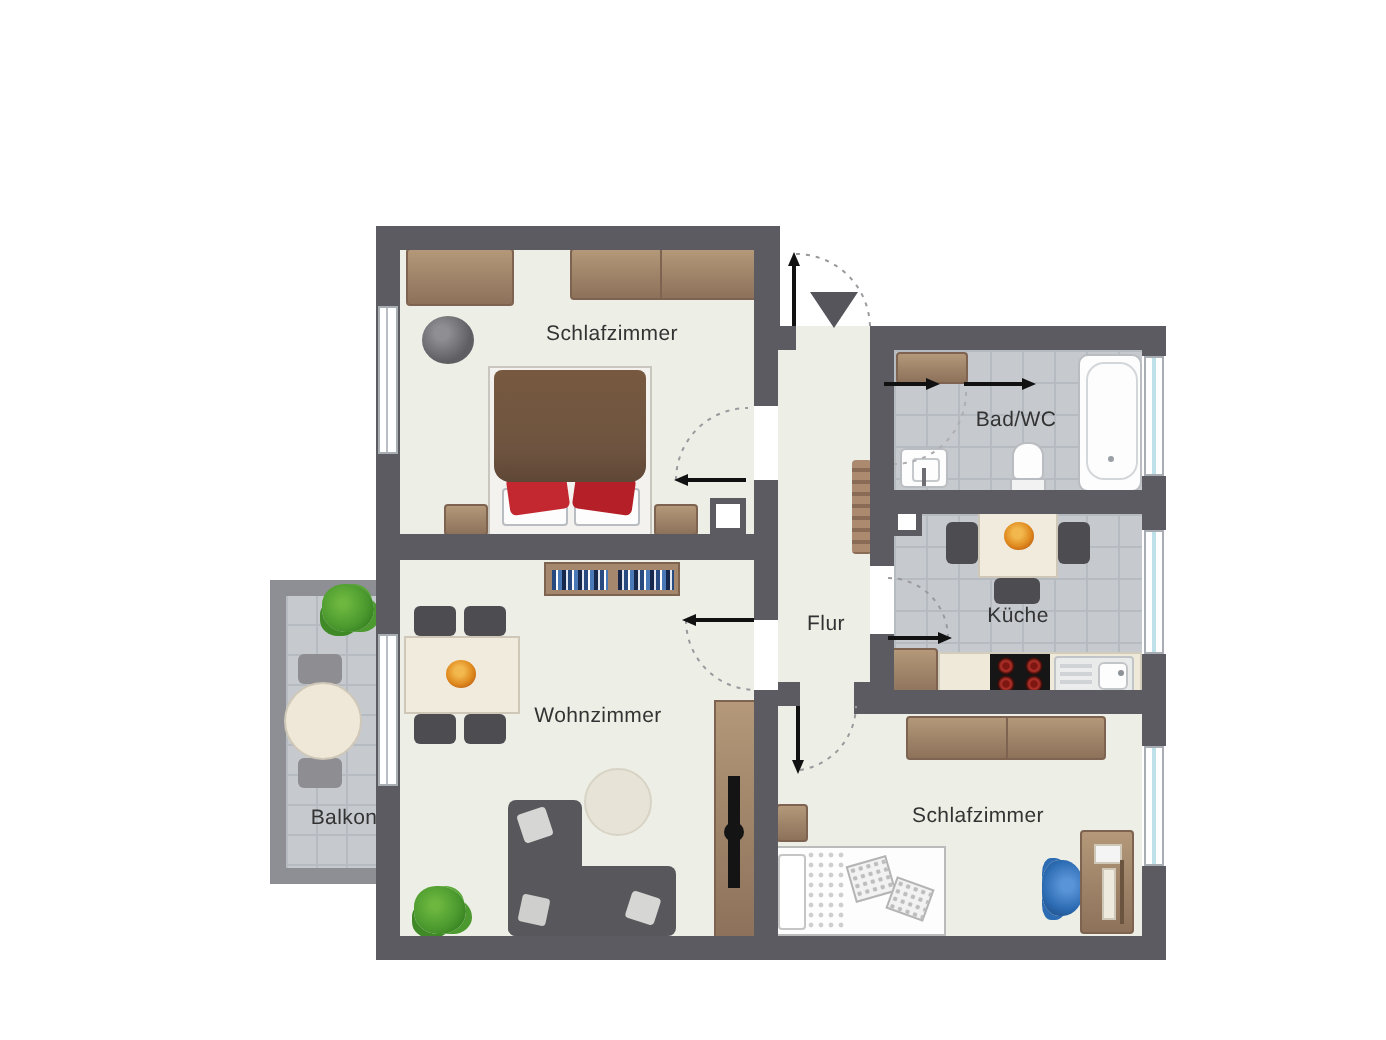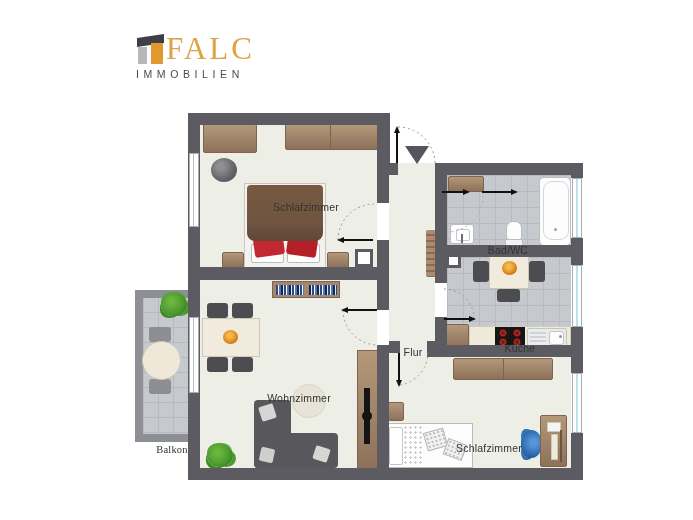--- a/index.html
+++ b/index.html
@@ -22,37 +22,28 @@
   
   .brown{position:absolute;background:linear-gradient(180deg,#b49879,#8d715a);
          border:1px solid #7e6450;border-radius:2px;box-sizing:border-box;}
   .chair{position:absolute;background:#4d4d51;border-radius:3px;}
   .whitebox{position:absolute;background:#fdfdfd;border:1px solid #b9bcc0;box-sizing:border-box;}
   .shaft{position:absolute;background:#fff;border:3px solid #5b5b61;box-sizing:border-box;}
   .plant{position:absolute;border-radius:45% 55% 50% 48%;
          background:radial-gradient(circle at 40% 40%,#6db73f 10%,#4c9a2f 55%,#2f7a1c 90%);
          box-shadow:6px 3px 0 -3px #4c9a2f,-4px 5px 0 -3px #3f8a26,3px -4px 0 -4px #57a835;}
   .lbl{position:absolute;transform:translate(-50%,-50%);font-size:10.5px;color:#333;
-       white-space:nowrap;letter-spacing:.2px;margin-top:40px;}
+       white-space:nowrap;letter-spacing:.2px;}
   svg.ov{position:absolute;left:0;top:0;pointer-events:none;}
 </style>
 </head>
 <body>
 
 <div id="stage">
 
-  <div class="abs" style="left:135px;top:32px;width:120px;height:50px;">
-    <div class="abs" style="left:0;top:0;width:30px;height:34px;">
-      <div class="abs" style="left:2px;top:4px;width:27px;height:9px;background:#3f3f47;transform:skewY(-8deg);"></div>
-      <div class="abs" style="left:3px;top:15px;width:9px;height:17px;background:#b7b7bb;"></div>
-      <div class="abs" style="left:16px;top:11px;width:12px;height:21px;background:#e0982f;"></div>
-    </div>
-    <div class="abs" style="left:31px;top:0px;font-family:'Liberation Serif',serif;font-size:31px;line-height:34px;color:#dfa245;letter-spacing:3px;">FALC</div>
-    <div class="abs" style="left:1px;top:36px;font-size:10.5px;color:#4a4a52;letter-spacing:4.6px;">IMMOBILIEN</div>
-  </div>
 
   <div class="floor" style="left:200px;top:125px;width:177px;height:142px;"></div>
   <div class="floor" style="left:200px;top:280px;width:177px;height:188px;"></div>
   <div class="floor" style="left:389px;top:163px;width:46px;height:190px;"></div>
   <div class="floor" style="left:389px;top:353px;width:182px;height:115px;"></div>
   <div class="tiles" style="left:447px;top:175px;width:124px;height:70px;"></div>
   <div class="tiles" style="left:447px;top:257px;width:124px;height:88px;"></div>
   <div class="tiles" style="left:143px;top:297px;width:45px;height:137px;background-size:15px 15px;"></div>
 
   <div class="bwall" style="left:135px;top:290px;width:8px;height:152px;"></div>
@@ -213,19 +204,19 @@
     <line x1="442" y1="192" x2="464" y2="192" stroke="#111" stroke-width="2"></line>
     <polygon points="463,189 463,195 470,192" fill="#111"></polygon>
     <line x1="482" y1="192" x2="512" y2="192" stroke="#111" stroke-width="2"></line>
     <polygon points="511,189 511,195 518,192" fill="#111"></polygon>
 
     <polygon points="405,146 429,146 417,164" fill="#55555b"></polygon>
   </svg>
 
   <div class="lbl" style="left:306px;top:167px;">Schlafzimmer</div>
   <div class="lbl" style="left:508px;top:210px;">Bad/WC</div>
-  <div class="lbl" style="left:520px;top:308px;">Küche</div>
+  <div class="lbl" style="left:509px;top:308px;">Küche</div>
   <div class="lbl" style="left:413px;top:312px;">Flur</div>
   <div class="lbl" style="left:299px;top:358px;">Wohnzimmer</div>
-  <div class="lbl" style="left:172px;top:409px;font-family:Liberation Serif, serif;">Balkon</div>
+  <div class="lbl" style="left:172px;top:409px;">Balkon</div>
   <div class="lbl" style="left:489px;top:408px;">Schlafzimmer</div>
 
 </div>
 
 </body></html>

